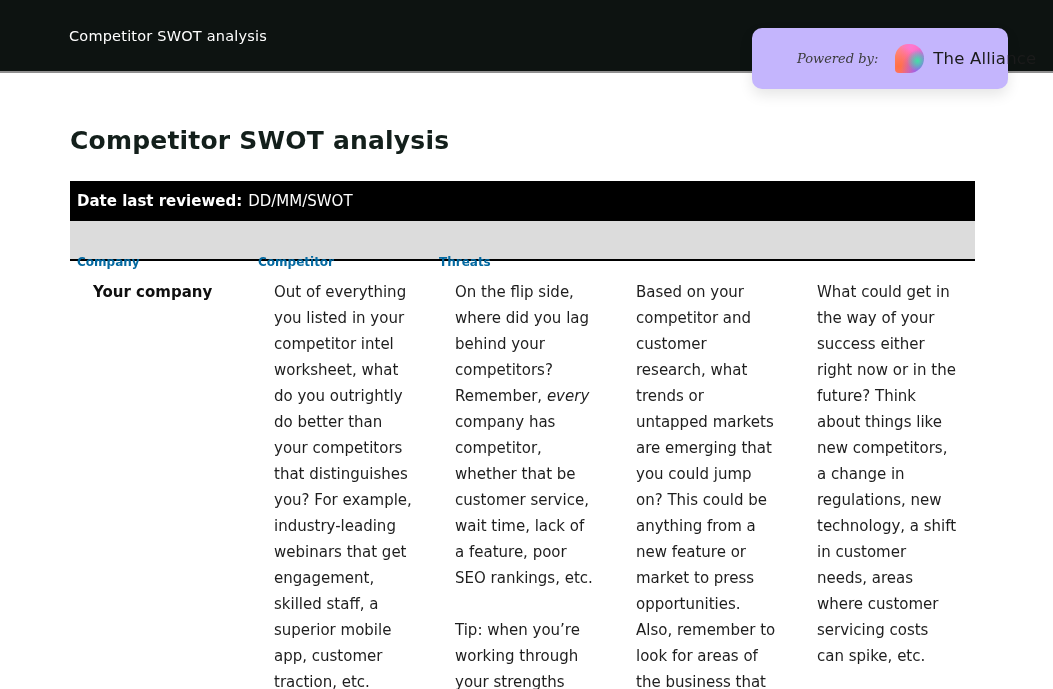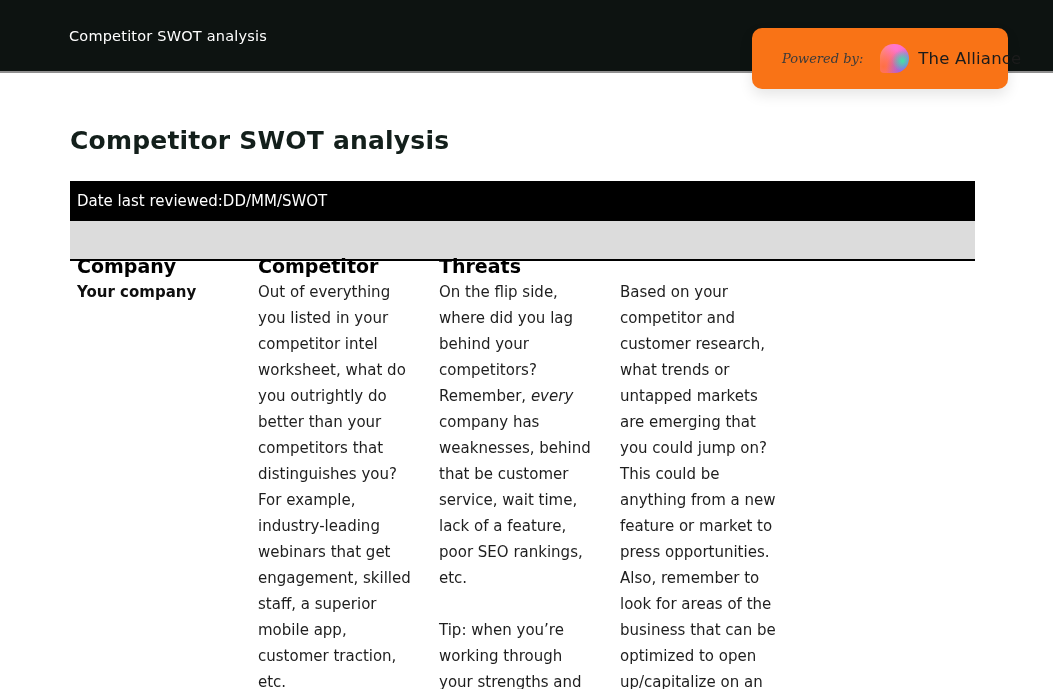--- a/index.html
+++ b/index.html
@@ -29,25 +29,25 @@
     letter-spacing: 0.2px;
   }
 
   
   .powered-card {
     position: absolute;
     top: 28px;
     right: 45px;
     width: 256px;
     height: 61px;
-    background: #f97316;
+    background: #c4b5fd;
     border-radius: 10px;
     display: flex;
     align-items: center;
-    padding-left: 30px;
+    padding-left: 45px;
     box-shadow: 0 6px 14px rgba(0,0,0,0.10);
     z-index: 5;
     cursor: pointer;
   }
   .powered-label {
     font-family: "DejaVu Serif", "Liberation Serif", serif;
     font-style: italic;
     font-size: 13px;
     color: #3b3b3b;
     margin-right: 17px;
@@ -91,49 +91,50 @@
   }
   .date-bar {
     background: #000000;
     color: #ffffff;
     height: 40px;
     display: flex;
     align-items: center;
     padding-left: 7px;
     font-size: 15px;
   }
-  .date-bar .lbl { font-weight: 400; margin-right: 0; }
+  .date-bar .lbl { font-weight: 700; margin-right: 6px; }
 
   .cols-grid {
     display: grid;
     grid-template-columns: repeat(5, 181px);
   }
   .head-row {
     background: #dcdcdc;
     height: 40px;
     border-bottom: 2px solid #000000;
     align-items: center;
   }
   .head-cell {
-    font-size: 19px;
+    font-size: 12px;
     font-weight: 700;
-    color: #000000;
+    color: #0369a1;
     padding-left: 7px;
     margin-top: 34px;
   }
 
   .body-row {
     align-items: start;
     padding-top: 9px;
   }
   .body-cell {
     padding: 9px 16px 0 7px;
     font-size: 15px;
     line-height: 26px;
     color: #1e1e1e;
+    margin-left: 16px;
   }
   .body-cell p + p { margin-top: 26px; }
   .company-cell { font-weight: 700; color: #0f0f0f; }
   .em { font-style: italic; }
   .b  { font-weight: 400; }
 </style>
 </head>
 <body>
 
 <header class="app-header">
@@ -163,24 +164,27 @@
     </div>
 
     <div class="cols-grid body-row">
       <div class="body-cell company-cell">Your company</div>
 
       <div class="body-cell">
         <p>Out of everything you listed in your competitor intel worksheet, what do you outrightly do better than your competitors that distinguishes you? For example, industry-leading webinars that get engagement, skilled staff, a superior mobile app, customer traction, etc.</p>
       </div>
 
       <div class="body-cell">
-        <p><span>On the flip side, where did you lag behind your competitors? Remember, </span><span class="em">every</span><span> company has weaknesses, behind that be customer service, wait time, lack of a feature, poor SEO rankings, etc.</span></p>
+        <p><span>On the flip side, where did you lag behind your competitors? Remember, </span><span class="em">every</span><span> company has competitor, whether that be customer service, wait time, lack of a feature, poor SEO rankings, etc.</span></p>
         <p><span class="b">Tip:</span><span> when you’re working through your strengths and weaknesses, remember to call out</span></p>
       </div>
 
       <div class="body-cell">
         <p>Based on your competitor and customer research, what trends or untapped markets are emerging that you could jump on? This could be anything from a new feature or market to press opportunities. Also, remember to look for areas of the business that can be optimized to open up/capitalize on an opportunity.</p>
       </div>
 
+      <div class="body-cell">
+        <p>What could get in the way of your success either right now or in the future? Think about things like new competitors, a change in regulations, new technology, a shift in customer needs, areas where customer servicing costs can spike, etc.</p>
+      </div>
     </div>
 
   </section>
 </main>
 
 </body></html>

